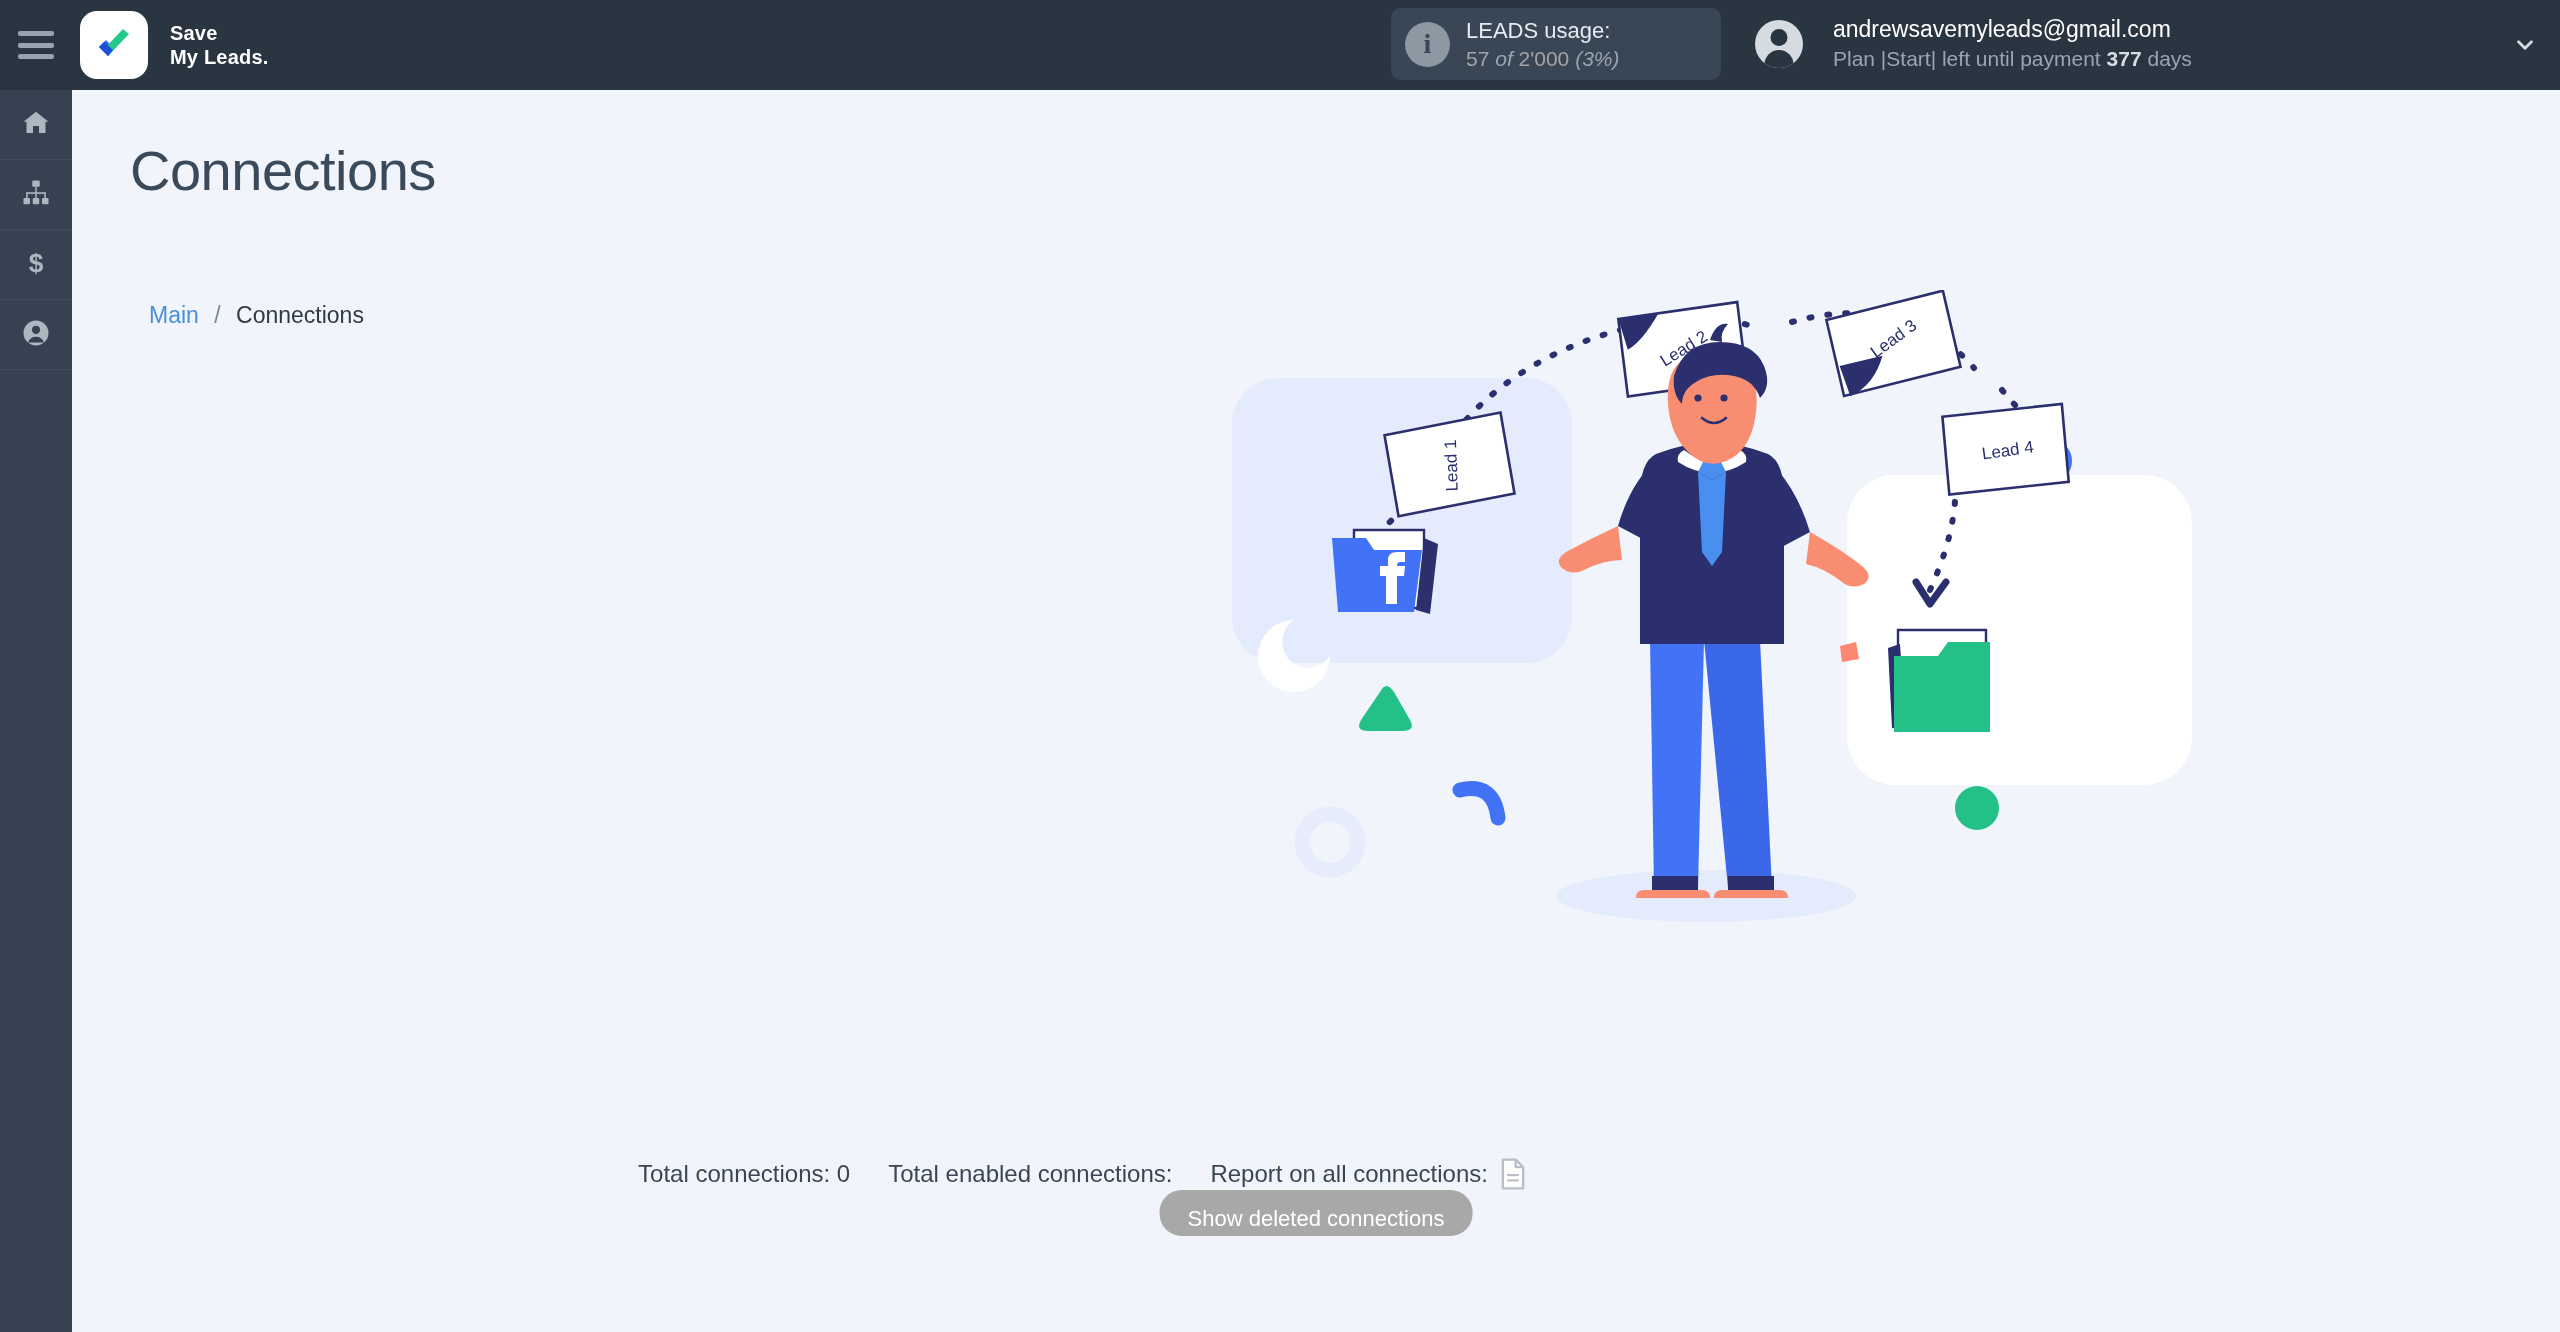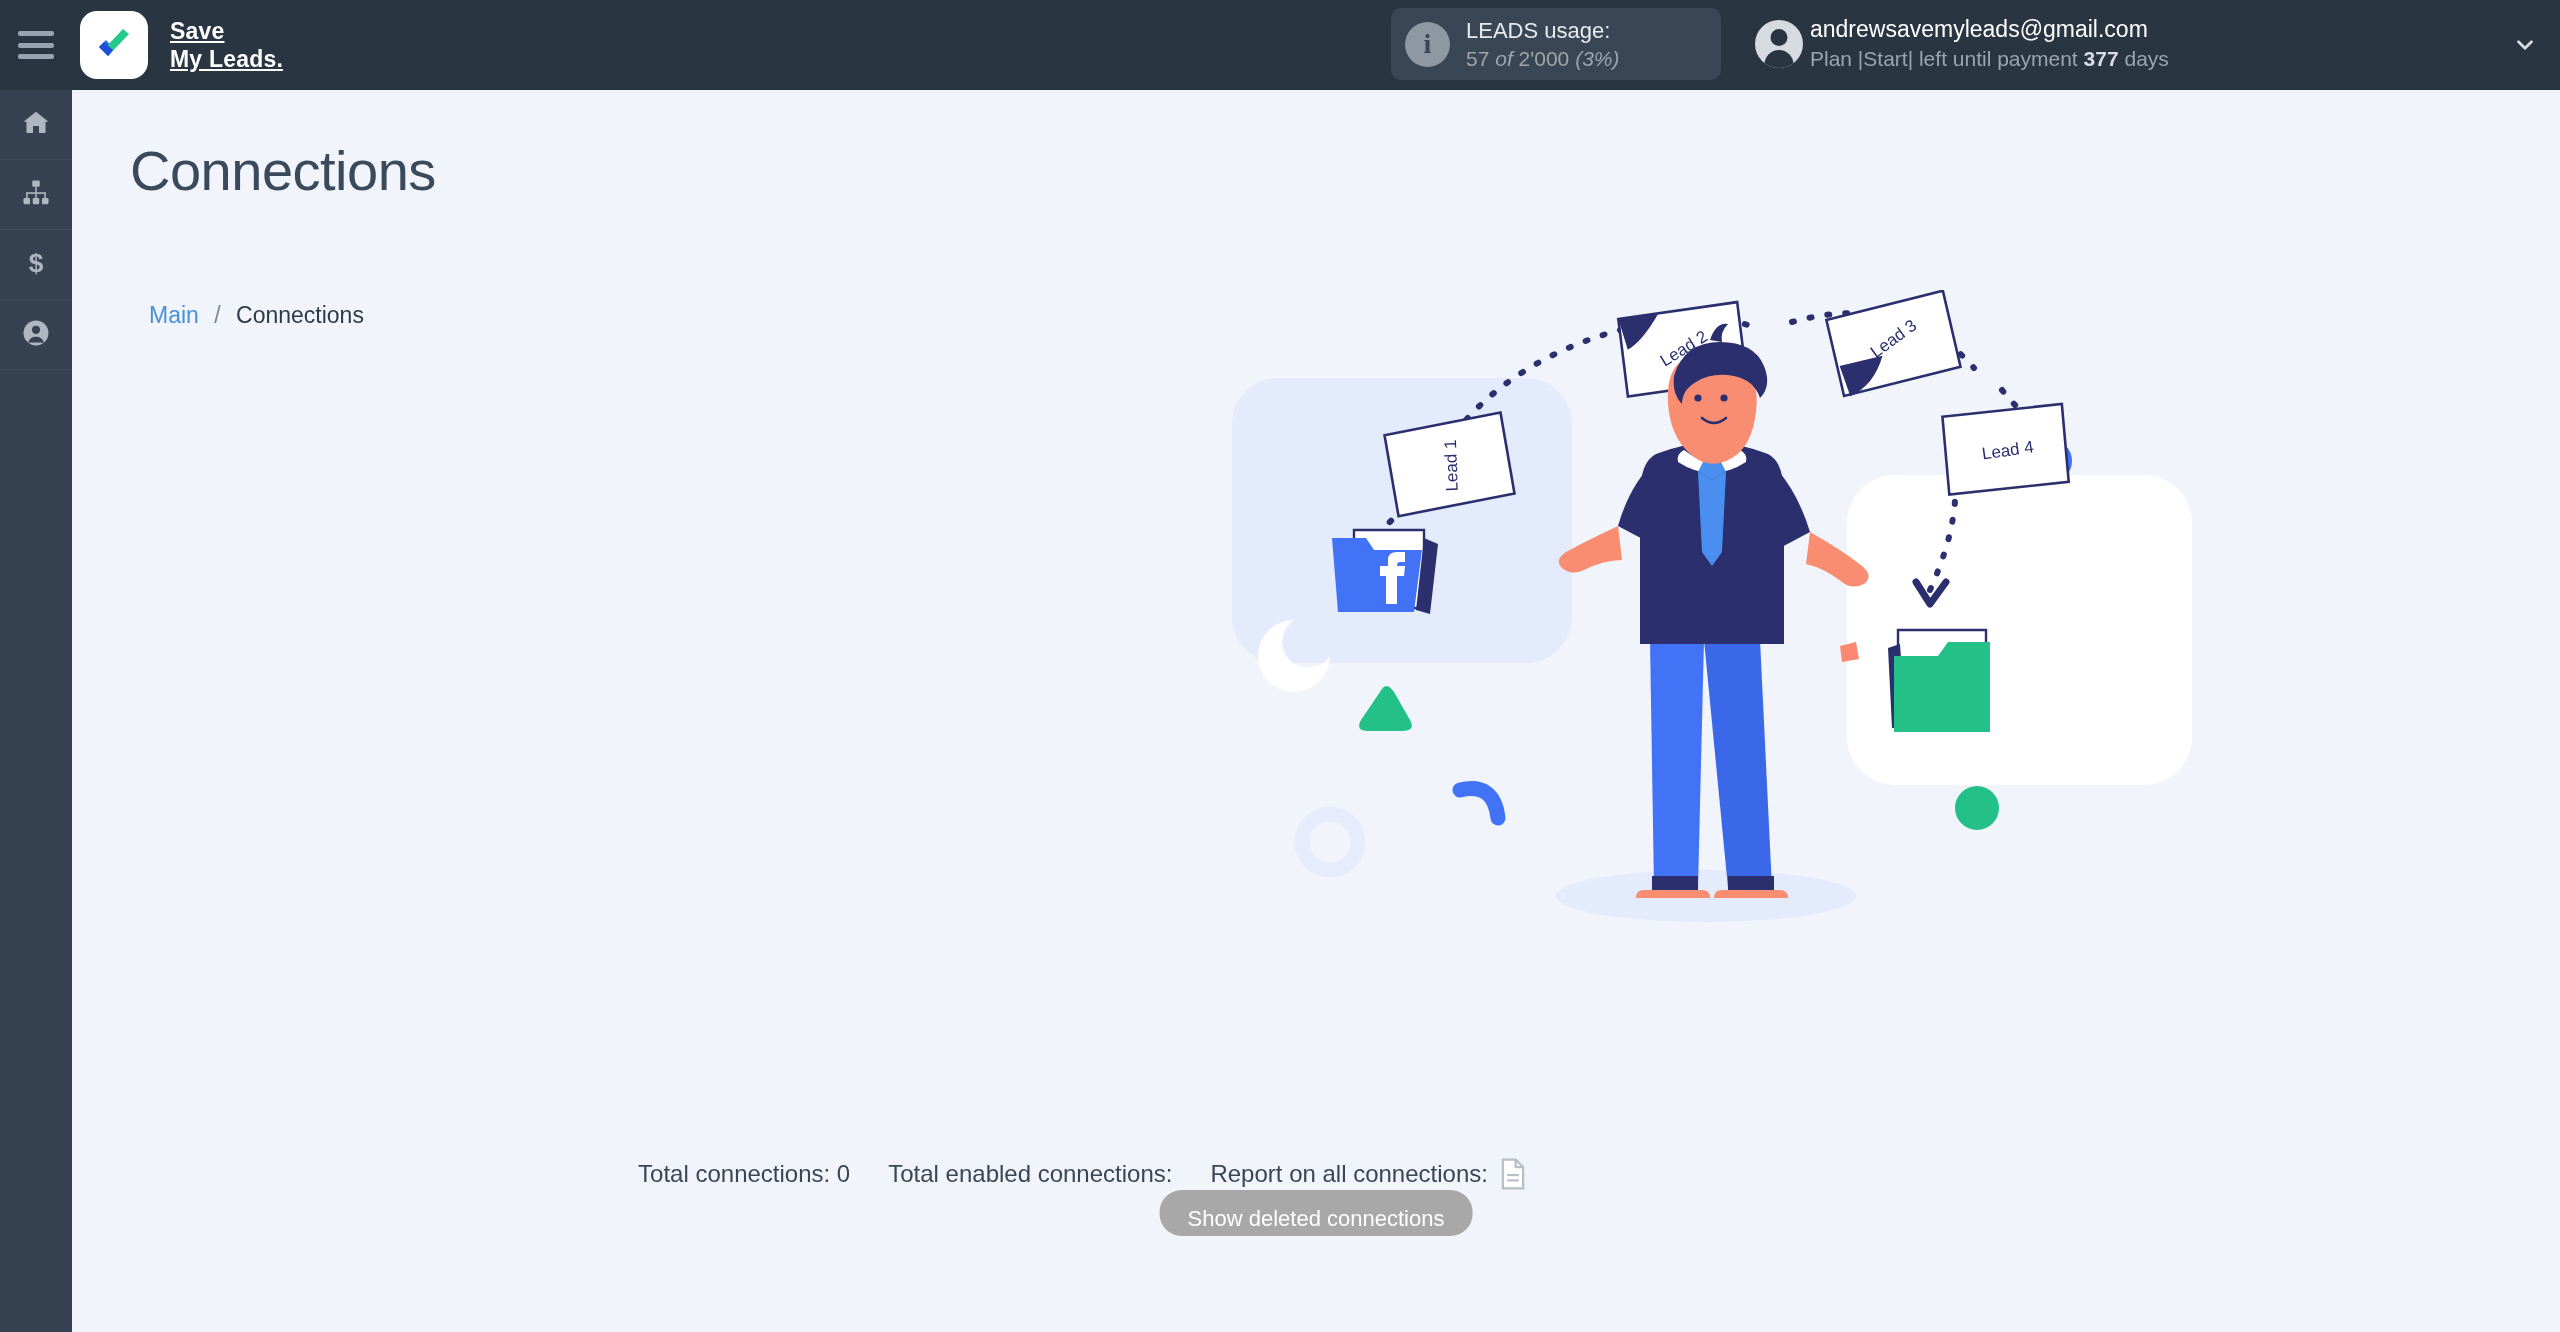--- a/index.html
+++ b/index.html
@@ -26,23 +26,22 @@
   .burger span { display: block; height: 5px; border-radius: 2px; background: #97a3b0; }
   .logo-mark {
     width: 68px; height: 68px; border-radius: 17px;
     background: #ffffff;
     display: flex; align-items: center; justify-content: center;
     flex: 0 0 auto;
   }
   .logo-text {
     margin-left: 22px;
     color: #ffffff;
-    font-size: 23px; font-weight: bold; line-height: 1.22;
+    font-size: 20px; font-weight: bold; line-height: 1.22;
     letter-spacing: .2px;
-    text-decoration: underline;
   }
 
   .usage-box {
     position: absolute; left: 1391px; top: 8px;
     width: 330px; height: 72px;
     background: #394655; border-radius: 10px;
     display: flex; align-items: center; padding: 0 14px;
   }
   .info-circle {
     width: 45px; height: 45px; border-radius: 50%;
@@ -70,21 +69,21 @@
   .avatar::before {
     content: ""; position: absolute; left: 50%; top: 9px;
     width: 17px; height: 17px; border-radius: 50%;
     background: #2a3542; transform: translateX(-50%);
   }
   .avatar::after {
     content: ""; position: absolute; left: 50%; top: 30px;
     width: 29px; height: 26px; border-radius: 15px 15px 0 0;
     background: #2a3542; transform: translateX(-50%);
   }
-  .acct-text { margin-left: 7px; line-height: 1.3; }
+  .acct-text { margin-left: 30px; line-height: 1.3; }
   .acct-email { color: #ffffff; font-size: 23px; }
   .acct-plan { color: #9aa5b1; font-size: 21px; }
   .acct-plan b { color: #d8dde3; }
   .chev-down {
     position: absolute; right: 22px; top: 50%;
     transform: translateY(-50%);
     width: 26px; height: 26px; cursor: pointer;
   }
 
   

